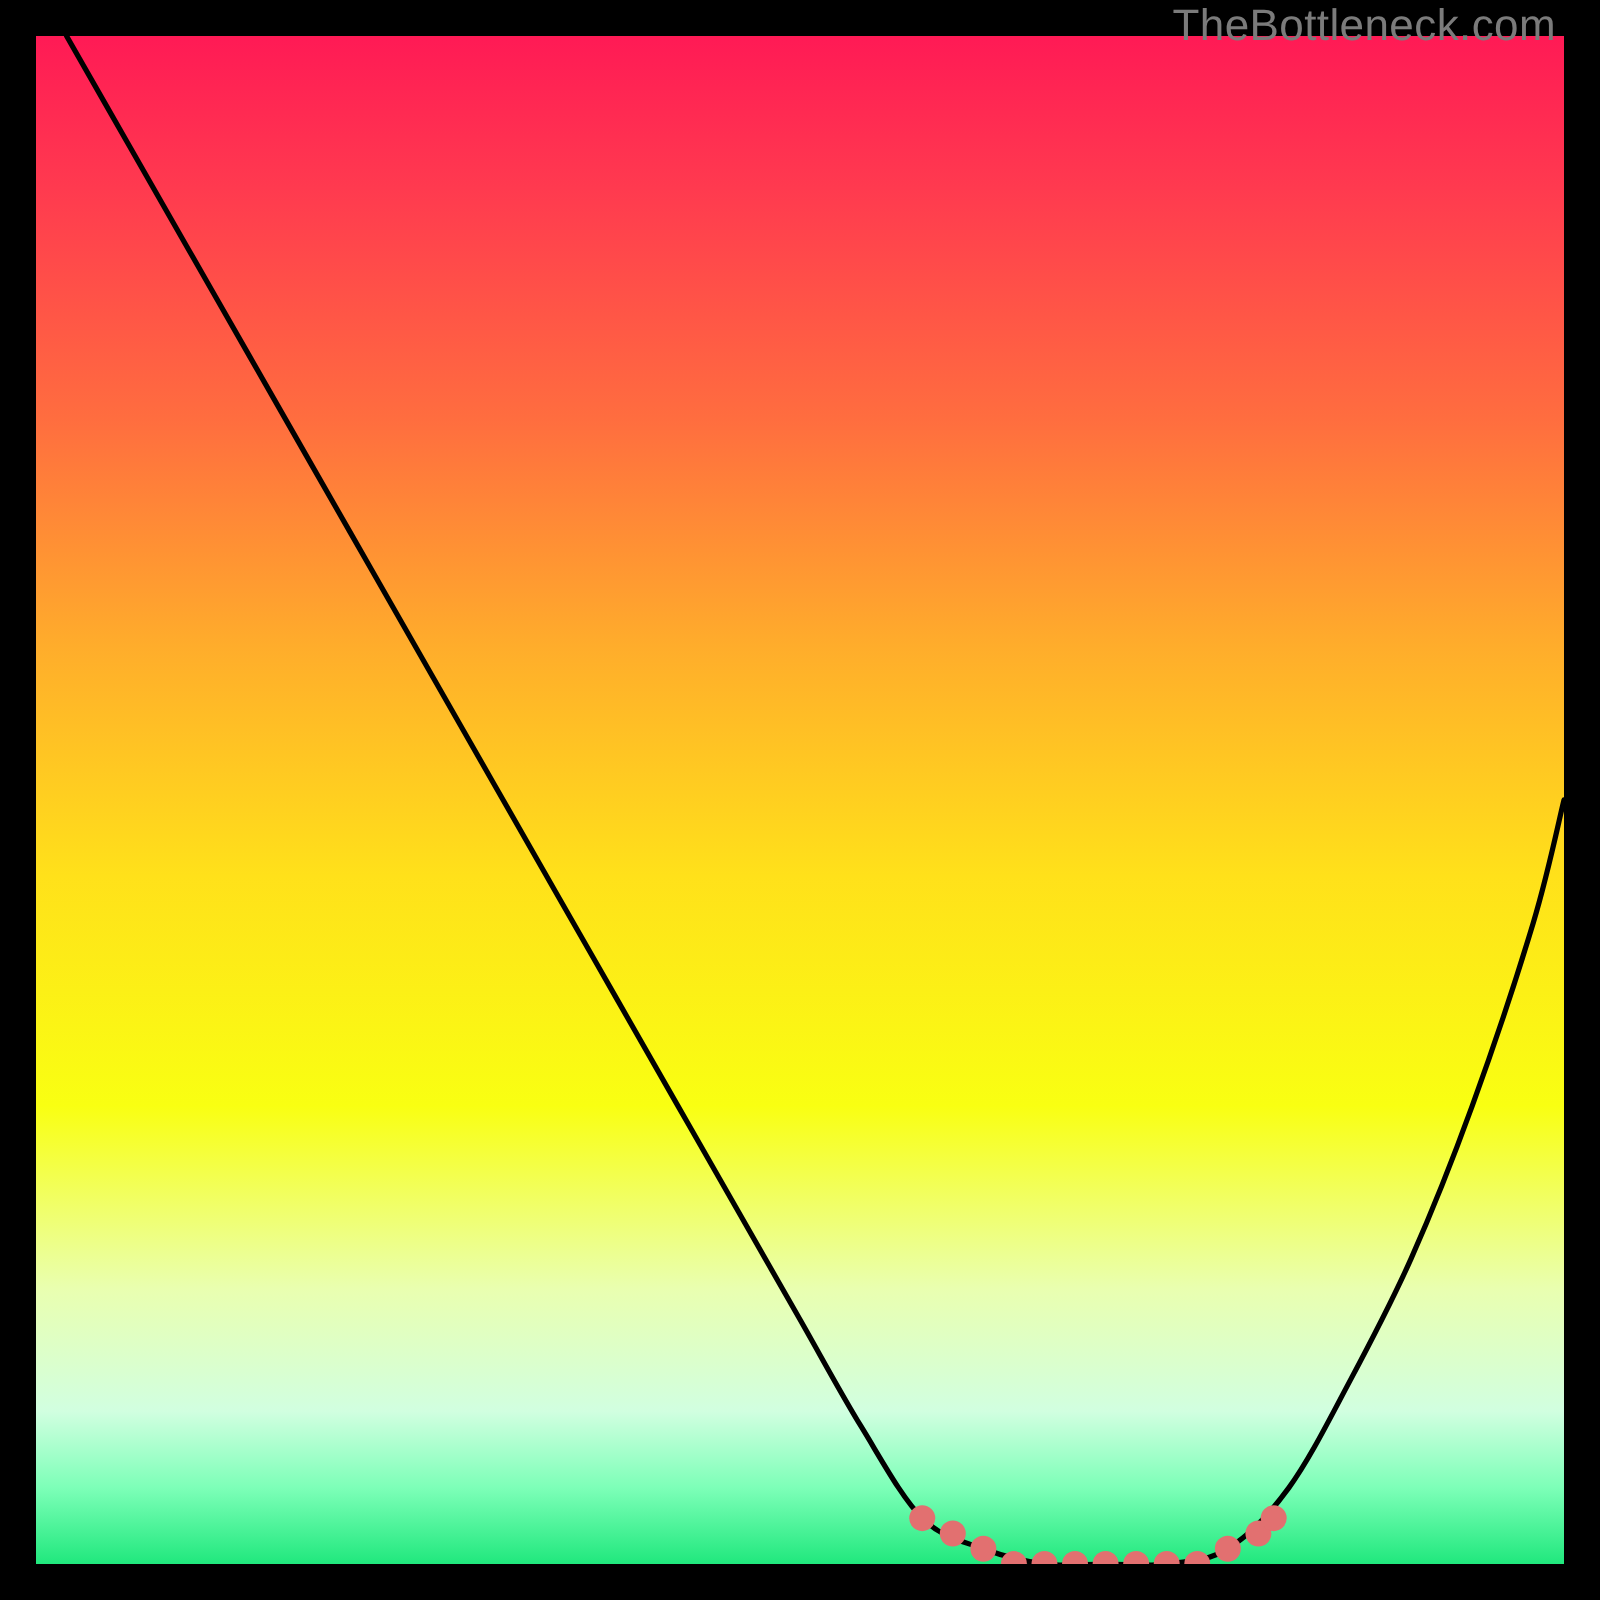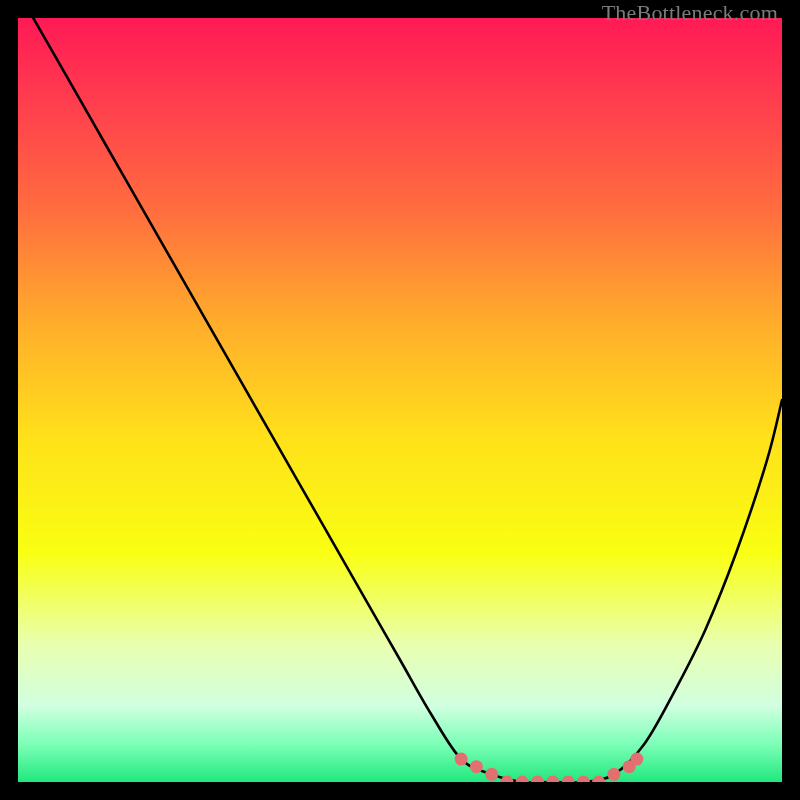--- a/index.html
+++ b/index.html
@@ -27,21 +27,21 @@
     height: 764px;
   }
   .watermark {
     position: absolute;
     top: 0px;
     right: 22px;
     color: #7b7b7b;
     font-size: 22px;
     font-weight: 500;
     letter-spacing: 0.2px;
-    font-family: Liberation Serif, serif;
+    font-family: Liberation Sans, sans-serif;
     z-index: 10;
   }
 </style>
 </head>
 <body>
 
 <div class="watermark">TheBottleneck.com</div>
 
 <div class="frame">
   <svg class="plot-area" viewBox="0 0 764 764" preserveAspectRatio="none">

